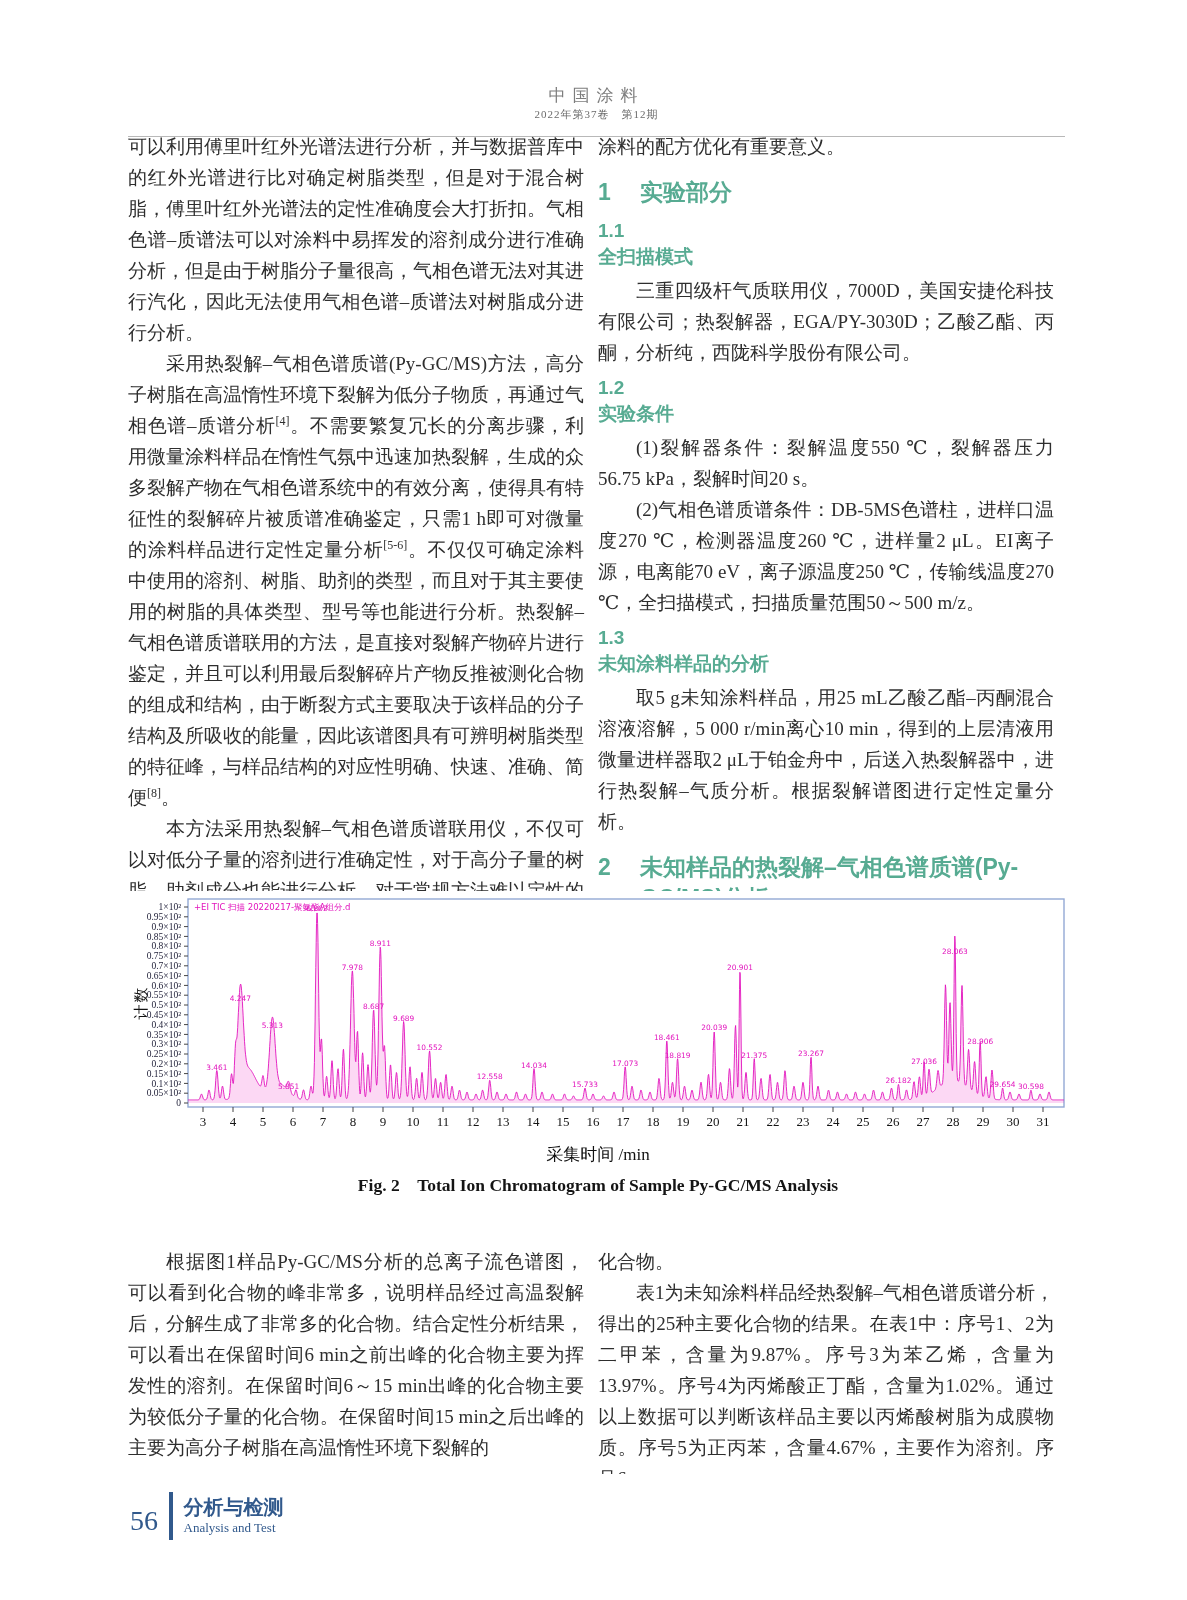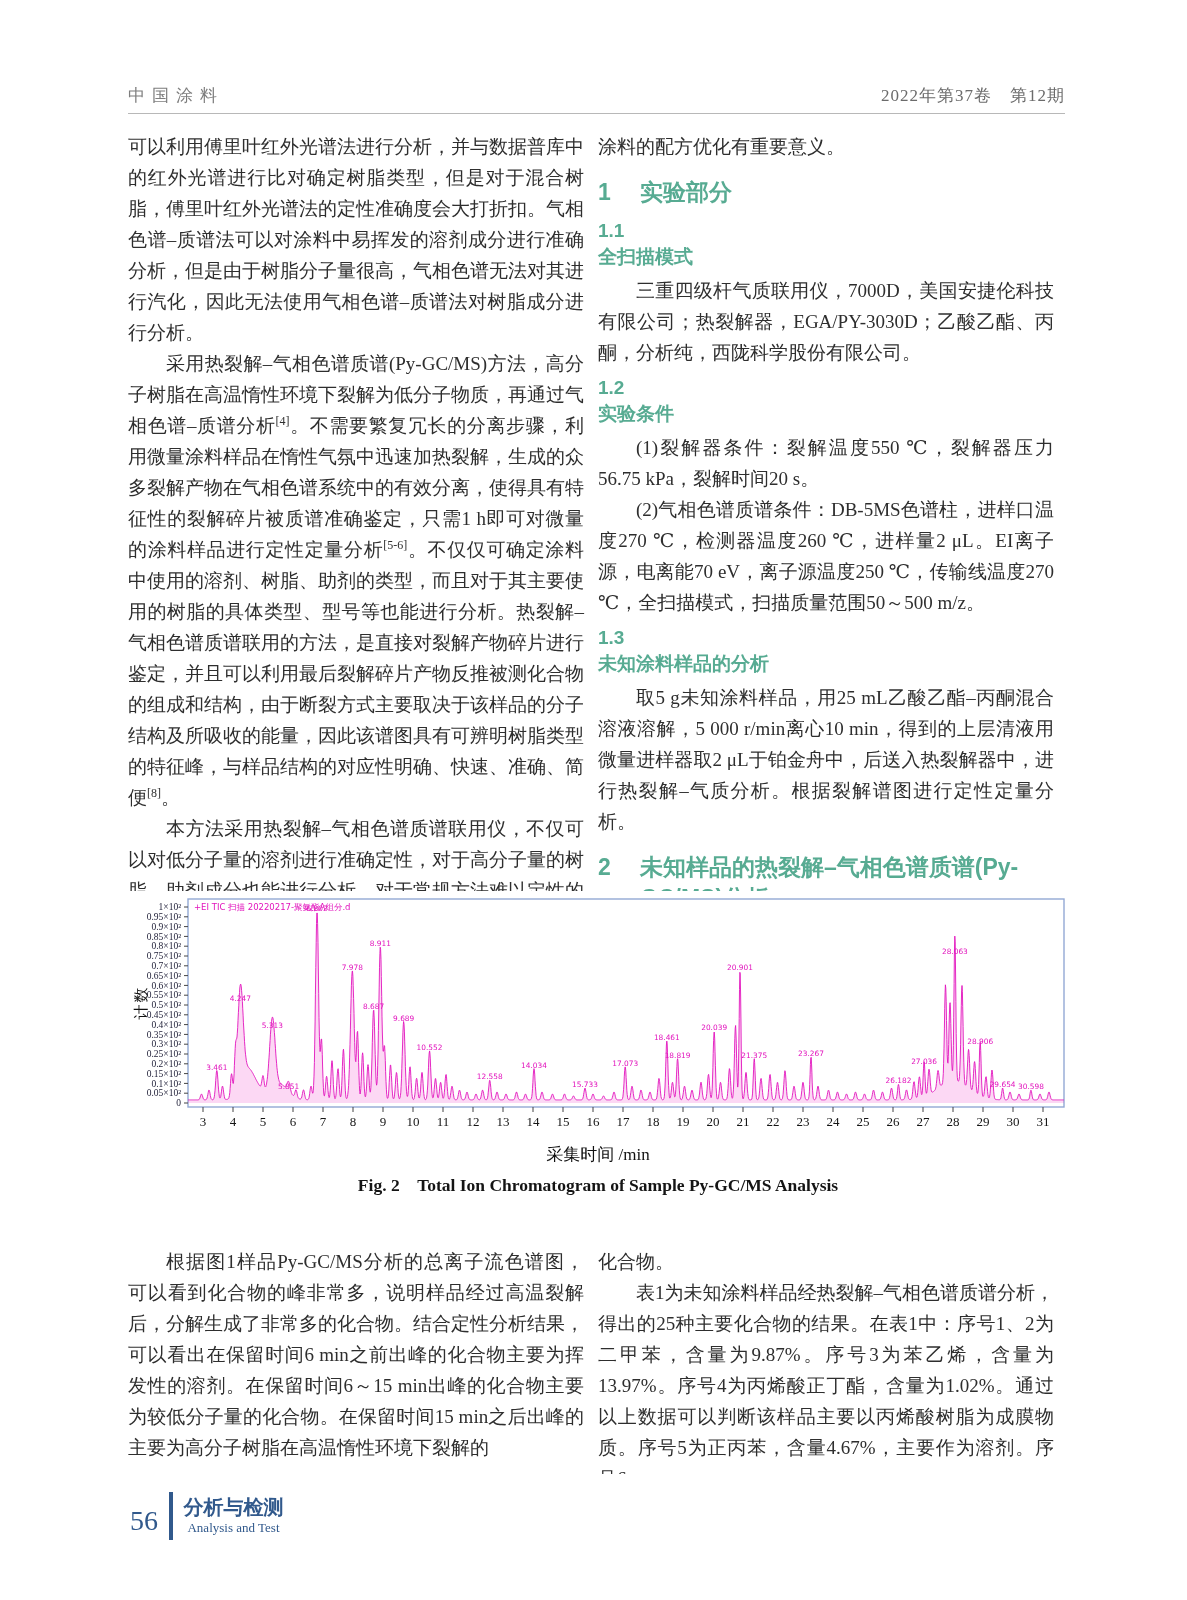--- a/index.html
+++ b/index.html
@@ -1,22 +1,22 @@
 <!DOCTYPE html>
 <html><head>
 <meta charset="utf-8">
 <style>
   html,body{margin:0;padding:0;background:#e9e9e9;}
   .page{position:relative;width:1187px;height:1600px;background:#ffffff;margin:0 auto;
         font-family:"Liberation Serif","DejaVu Serif",serif;color:#2e2e2e;overflow:hidden;}
   
   .hdr{position:absolute;top:84px;left:128px;width:937px;display:flex;justify-content:space-between;
-       align-items:center;border-bottom:1.5px solid #b8b8b8;padding-bottom:6px;}
+       align-items:center;border-bottom:1.5px solid #b8b8b8;padding-bottom:14px;flex-direction:column;}
   .hdr .journal{font-size:17px;color:#7d7d7d;letter-spacing:7px;}
-  .hdr .issue{font-size:17px;color:#6b6b6b;letter-spacing:1px;}
+  .hdr .issue{font-size:11px;color:#6b6b6b;letter-spacing:1px;}
   
   .cols{position:absolute;left:128px;width:937px;display:flex;gap:14px;}
   .cols.top{top:131px;height:760px;overflow:hidden;}
   .cols.bottom{top:1246px;height:228px;overflow:hidden;}
   .col{width:456px;flex:none;}
   .para{margin:0;font-size:19px;line-height:31px;text-align:justify;text-justify:inter-ideograph;}
   .para.indent{text-indent:2em;}
   sup.ref{font-size:12px;line-height:0;}
   .h1{display:flex;font-family:"Liberation Sans","DejaVu Sans",sans-serif;font-weight:bold;
       color:#57ab92;font-size:23px;line-height:31px;margin:15px 0 10px 0;}
@@ -27,21 +27,21 @@
   .h2 .h-num{margin-right:16px;}
   
   .fig{position:absolute;top:893px;left:128px;width:940px;}
   .fig .ylab{position:absolute;left:-4px;top:100px;transform:rotate(-90deg);transform-origin:center;
              font-size:15px;color:#111;letter-spacing:2px;}
   .fig .xlab{text-align:center;font-size:17px;color:#111;margin-top:8px;}
   .fig .cap-cn{text-align:center;font-family:"Liberation Sans","DejaVu Sans",sans-serif;
                font-weight:bold;font-size:20px;color:#141414;margin-top:13px;}
   .fig .cap-en{text-align:center;font-weight:bold;font-size:17.5px;color:#141414;margin-top:7px;}
   
-  .ftr{position:absolute;top:1492px;left:130px;display:flex;align-items:center;color:#31598c;text-align:center;}
+  .ftr{position:absolute;top:1492px;left:130px;display:flex;align-items:center;color:#31598c;}
   .ftr .pnum{font-size:28px;margin-right:11px;margin-top:10px;}
   .ftr .bar{width:3.5px;height:48px;background:#31598c;margin-right:11px;}
   .ftr .cn{font-family:"Liberation Sans","DejaVu Sans",sans-serif;font-weight:bold;font-size:20px;line-height:24px;}
   .ftr .en{font-size:13px;line-height:18px;}
 </style>
 </head>
 <body>
 
 <div class="page">
 

